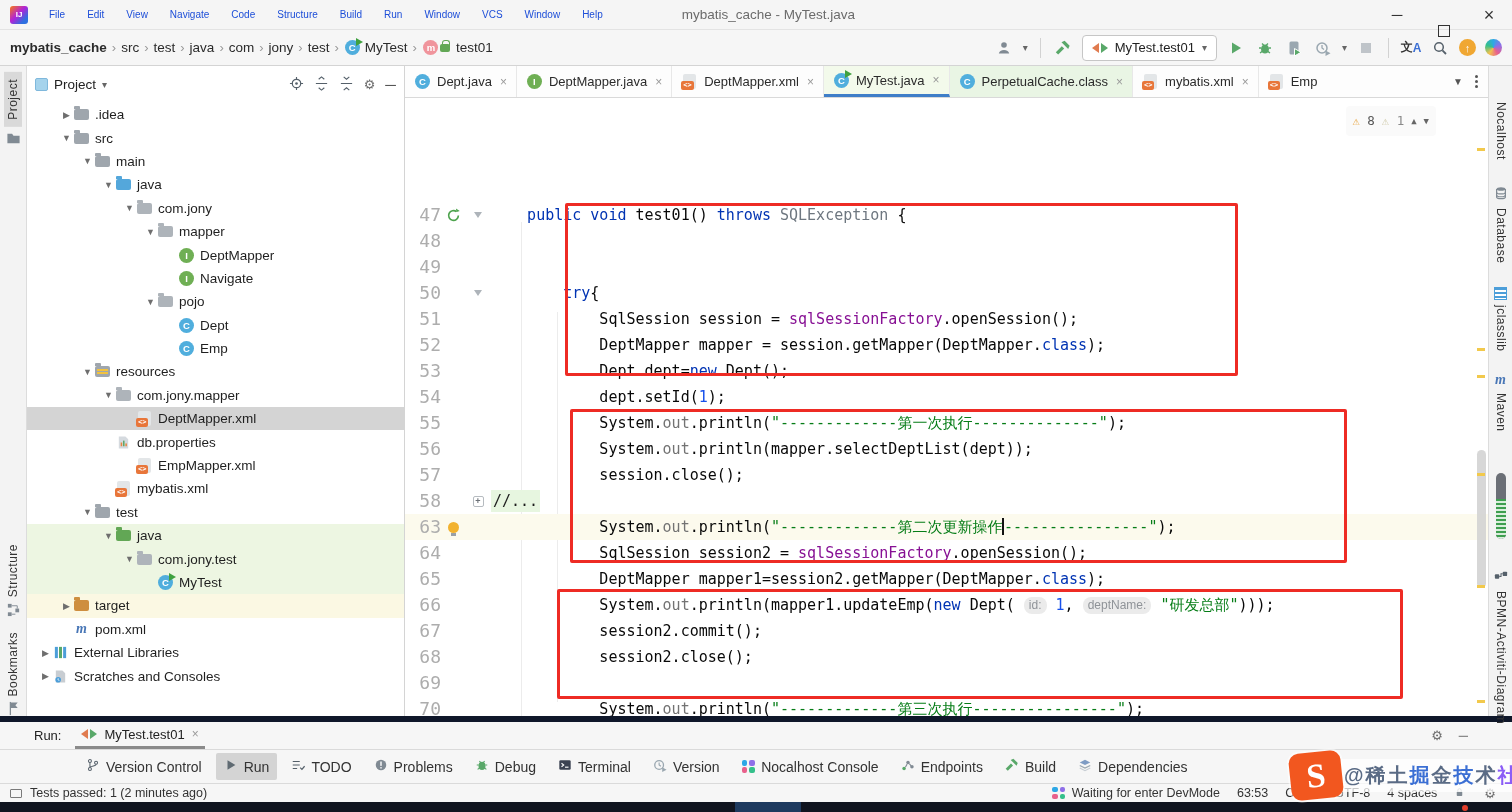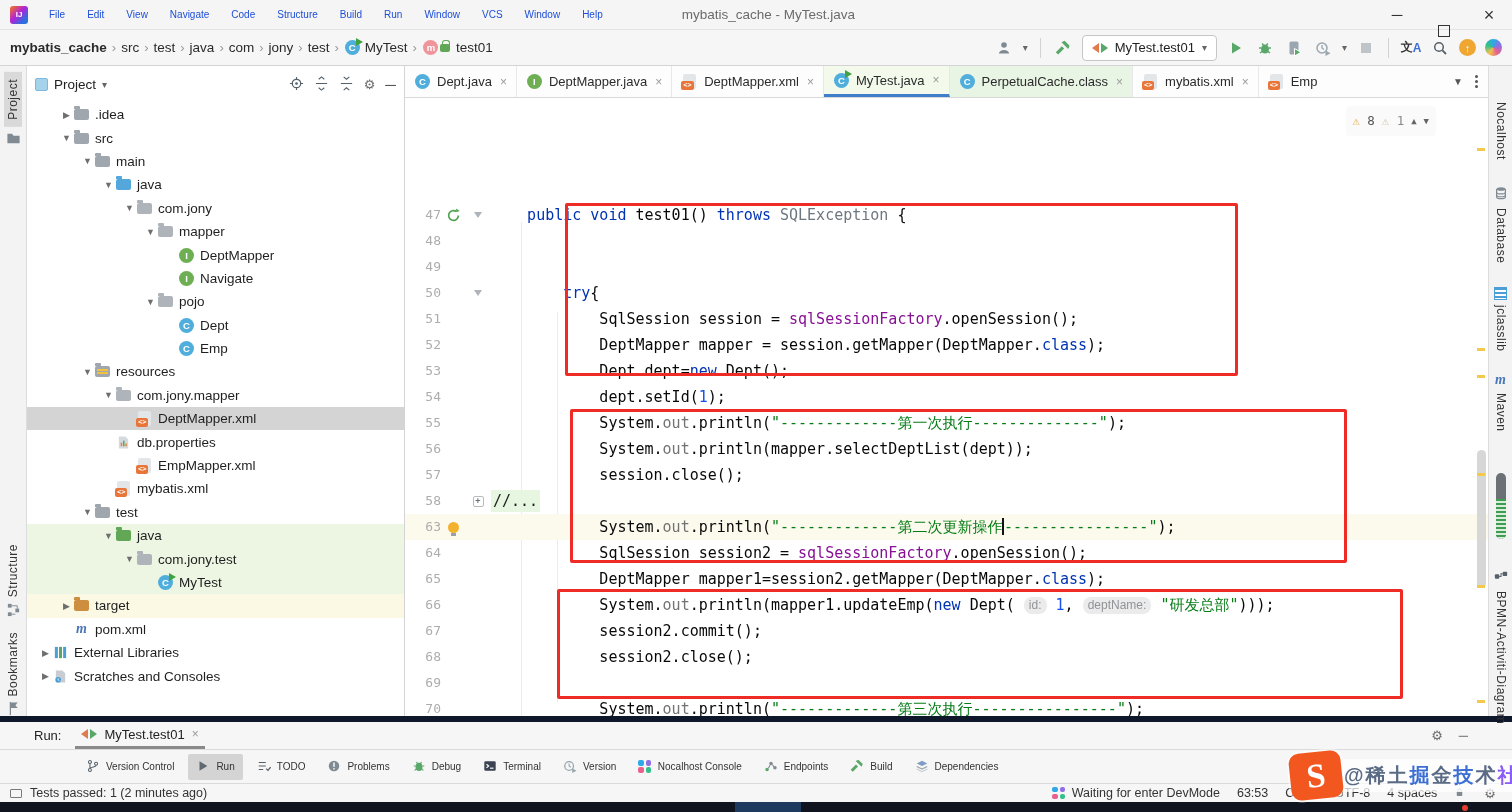--- a/index.html
+++ b/index.html
@@ -99,21 +99,21 @@
   .tabbar-end{margin-left:auto;display:flex;align-items:center;gap:12px;padding:0 10px}
   .kebab{display:flex;flex-direction:column;gap:2px}
   .kebab i{width:3px;height:3px;border-radius:50%;background:#555}
   .chevdown{color:#555;font-size:10px}
 
   .editor-body{position:relative;flex:1;background:#fff;overflow:hidden;
      font:15px/26px "DejaVu Sans Mono",monospace;white-space:pre}
   .guide{position:absolute;width:1px;background:#ECECEC}
   .crow{display:flex;height:26px;position:relative}
   .crow.cur{background:#FCFAED}
-  .ln{width:36px;text-align:right;color:#ADADAD;font-size:13px;flex:none}
+  .ln{width:36px;text-align:right;color:#ADADAD;font-size:18px;flex:none}
   .gic{width:24px;flex:none;display:flex;align-items:center;justify-content:center}
   .gfold{width:26px;flex:none;display:flex;align-items:center;justify-content:center;color:#9aa0a6}
   .foldbox{width:11px;height:11px;border:1px solid #B6BBC0;border-radius:2px;background:#fff;color:#6b7076;
      font:700 9px/9px "Liberation Sans";text-align:center}
   .foldchev{width:0;height:0;border-left:4px solid transparent;border-right:4px solid transparent;border-top:6px solid #AEB4BA}
   .codetext{flex:1}
   .seg-k{color:#0033B3}.seg-s{color:#067D17}.seg-n{color:#1750EB}
   .seg-f{color:#871094}.seg-fi{color:#737373;}
   .seg-g{color:#6E7780}.seg-d{color:#080808}
   .seg-cfold{background:#E7F6E0;color:#1b1b1b;padding:2px 2px}
@@ -135,21 +135,21 @@
 
   
   .runbar{height:33px;background:#F6F6F6;border-top:6px solid #0f172a;display:flex;align-items:center;padding-left:34px}
   .runlabel{font-size:13px;color:#222;margin-right:14px}
   .runtab{display:flex;align-items:center;gap:7px;font-size:13px;color:#222;height:100%;
      border-bottom:3px solid #8a8a8a;padding:0 6px}
   .runtab .x{color:#9a9a9a;font-size:12px}
   .runbar-end{margin-left:auto;display:flex;align-items:center;gap:16px;padding-right:44px;color:#666}
 
   .toolrow{height:34px;background:#F6F6F6;border-top:1px solid #DADADA;display:flex;align-items:center;gap:6px;padding-left:78px}
-  .toolbtn{display:flex;align-items:center;gap:6px;font-size:10px;color:#333;padding:5px 8px;border-radius:2px}
+  .toolbtn{display:flex;align-items:center;gap:6px;font-size:14px;color:#333;padding:5px 8px;border-radius:2px}
   .toolbtn svg{width:14px;height:14px}
   .toolbtn.active{background:#D4D4D4}
   .dots4{display:grid;grid-template-columns:6px 6px;gap:1.5px}
   .dots4 i{width:5.5px;height:5.5px;border-radius:2px}
   .dots4 i:nth-child(1){background:#2EA8E6}.dots4 i:nth-child(2){background:#8F6FE8}
   .dots4 i:nth-child(3){background:#E8618C}.dots4 i:nth-child(4){background:#34C08B}
 
   .statusrow{height:19px;background:#F6F6F6;border-top:1px solid #DADADA;display:flex;align-items:center;font-size:12.5px;color:#333;padding:0 10px}
   .st-ic{width:12px;height:9px;border:1.3px solid #7a7a7a;border-radius:1px;margin-right:8px}
   .st-right{margin-left:auto;display:flex;align-items:center;gap:17px;padding-right:6px}

